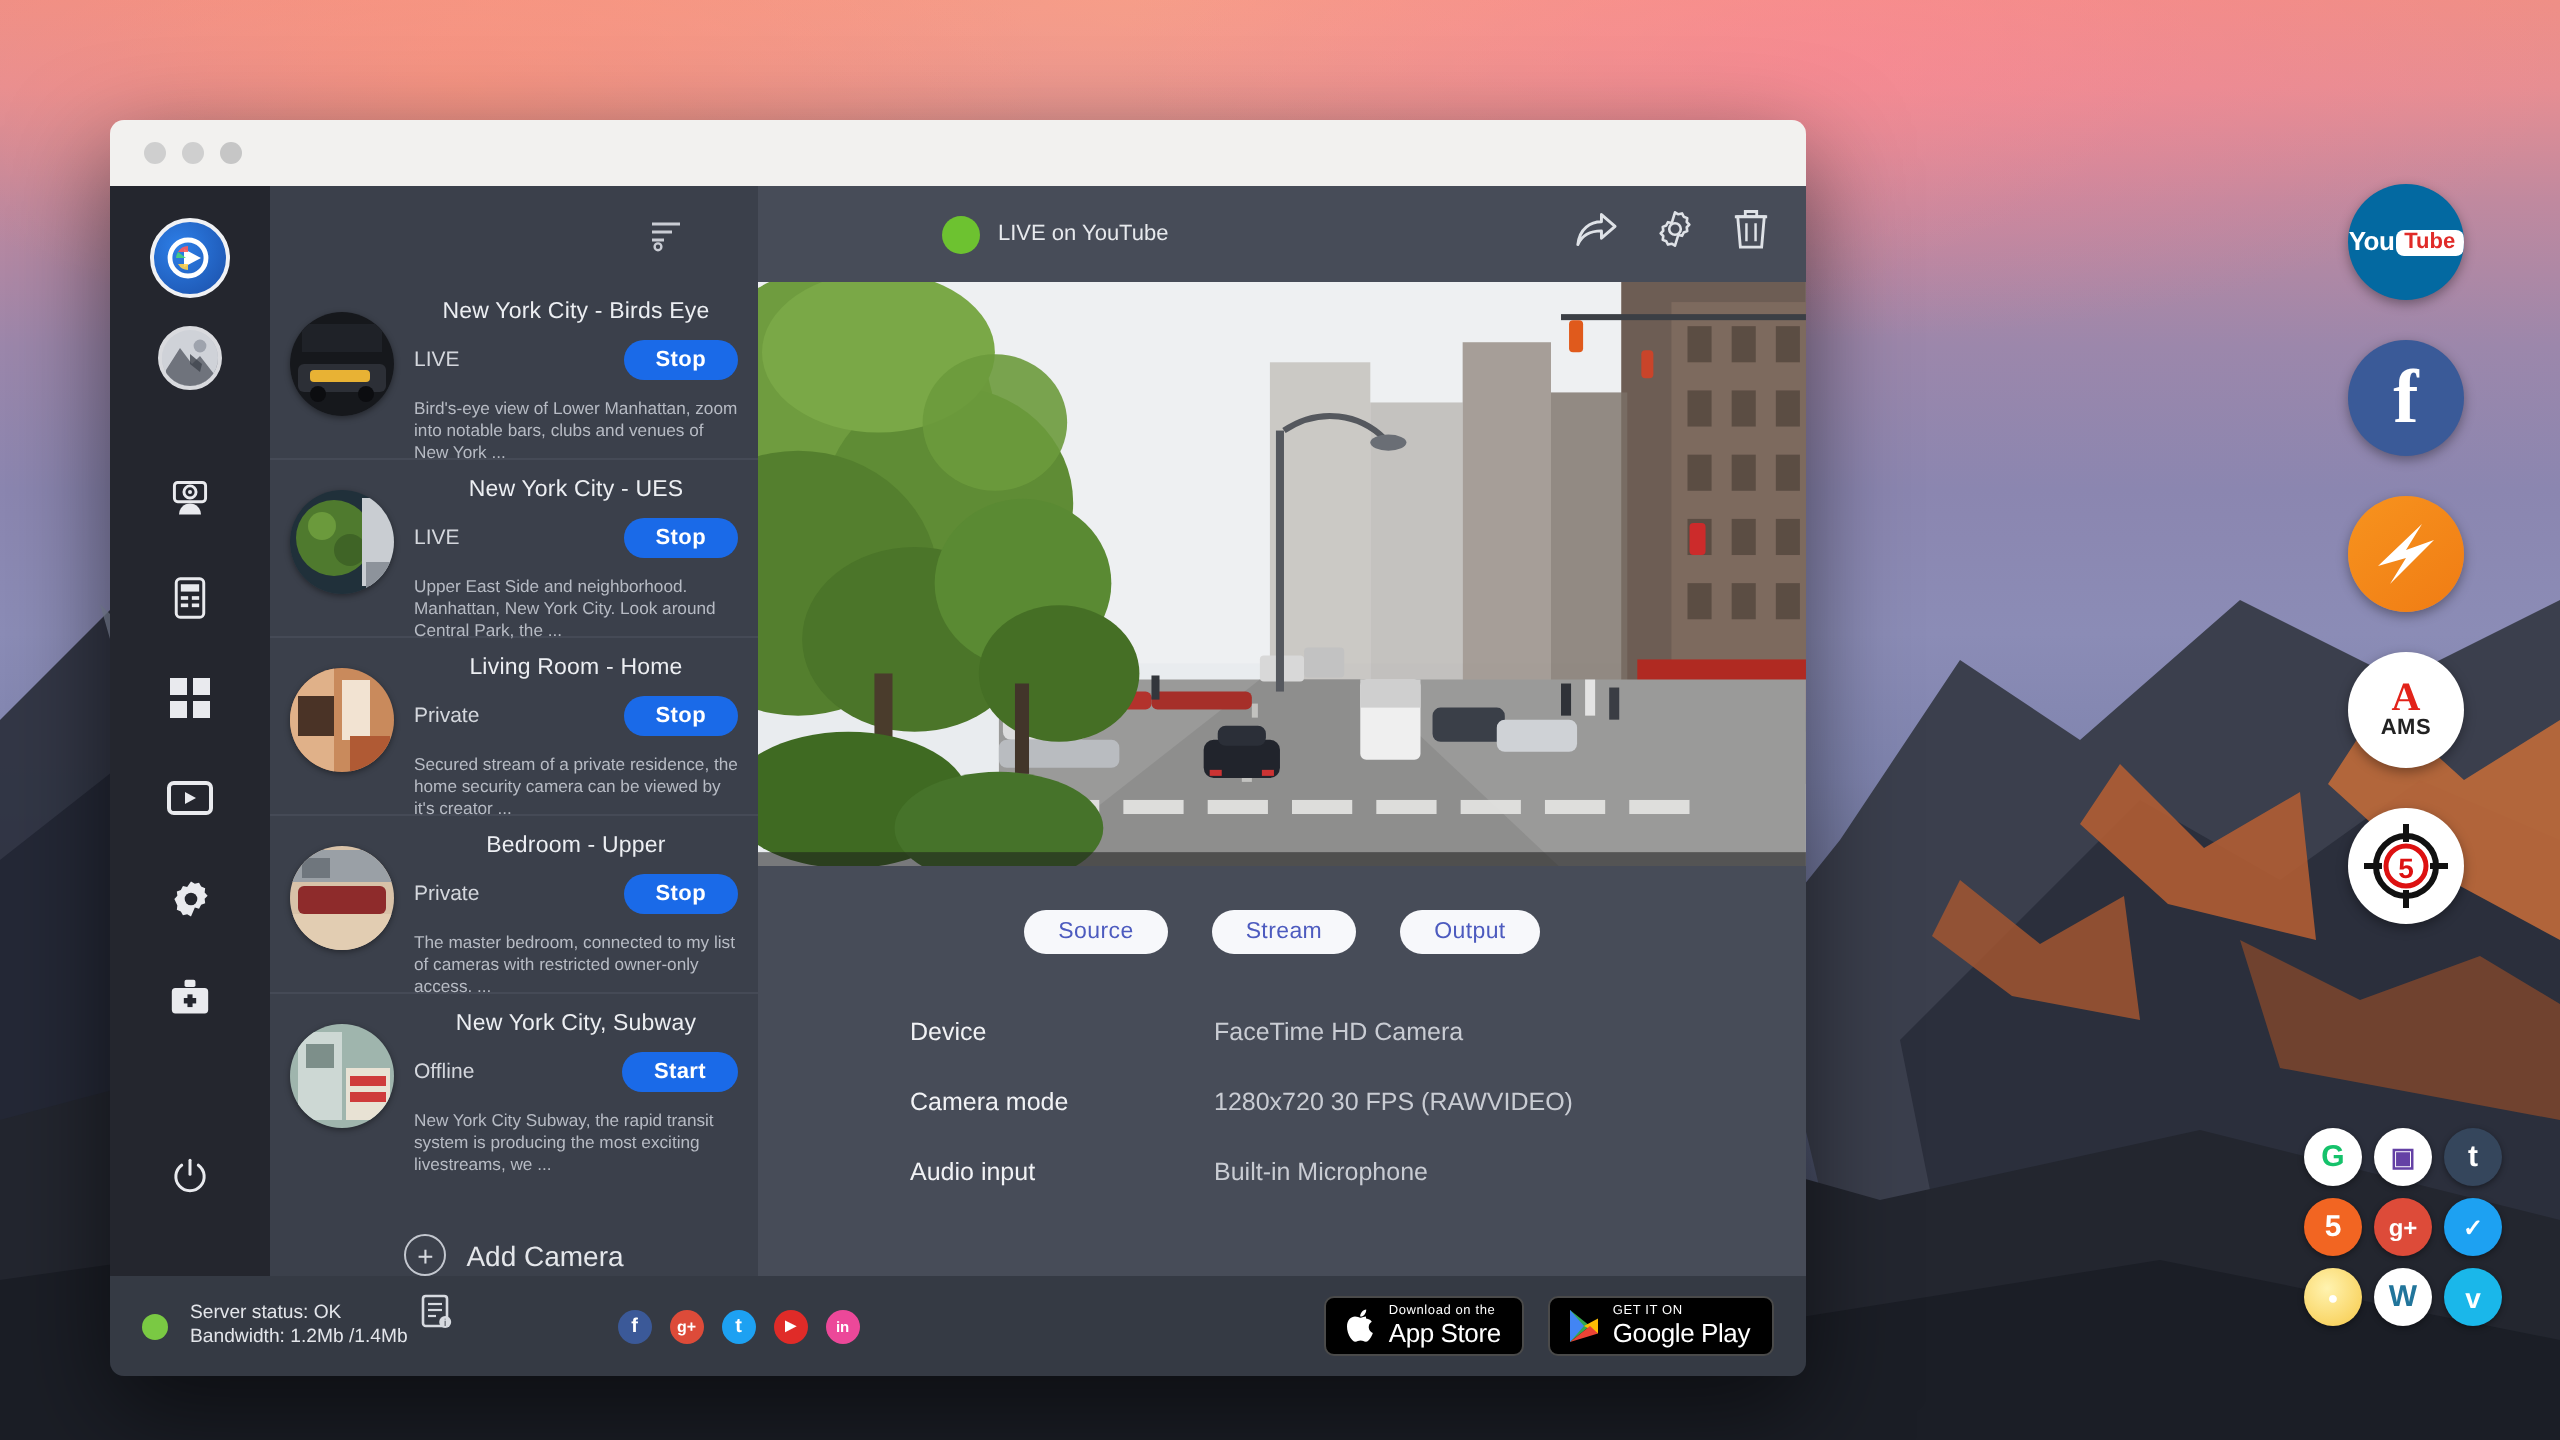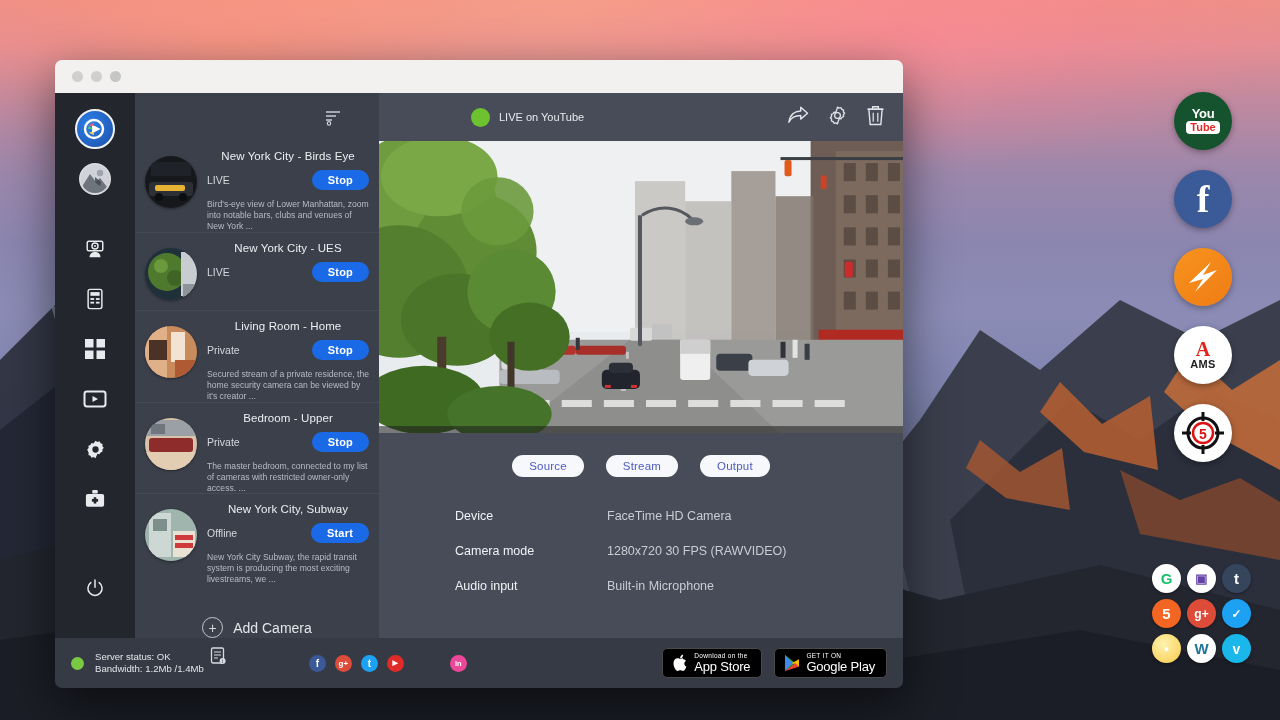--- a/index.html
+++ b/index.html
@@ -31,21 +31,21 @@
     position: absolute; left: 1172px; top: 92px;
     width: 62px;
     display: flex; flex-direction: column; gap: 20px; align-items: center;
   }
   .dicon {
     width: 58px; height: 58px; border-radius: 50%;
     display: flex; align-items: center; justify-content: center;
     box-shadow: 0 2px 6px rgba(0,0,0,.35);
     position: relative; overflow: hidden;
   }
-  .dicon-yt { background: #14532d; flex-direction: column; gap: 1px; }
+  .dicon-yt { background: #0369a1; gap: 1px; }
   .yt-you { color: #fff; font-size: 13px; font-weight: bold; line-height: 12px; letter-spacing: -.3px;}
   .yt-tube {
     background: #fff; color: #e02b28; font-size: 11px; font-weight: bold;
     border-radius: 4px; padding: 0 4px; line-height: 13px;
   }
   .dicon-fb { background: #3a5a98; }
   .fb-f { color: #fff; font-size: 38px; font-weight: bold; font-family: "Liberation Serif", serif; line-height: 46px; }
   .dicon-wowza { background: linear-gradient(140deg,#f7931e,#f07c14); }
   .dicon-ams { background: #fff; flex-direction: column; }
   .ams-a { color: #e2231a; font-size: 20px; font-weight: bold; line-height: 19px; font-family: "Liberation Serif", serif;}
@@ -429,20 +429,21 @@
             <rect x="36" y="4" width="16" height="44" fill="#c9cdd2"></rect>
             <rect x="38" y="36" width="12" height="14" fill="#8d939b"></rect>
           </svg>
         </div>
         <div class="cam-main">
           <div class="cam-title">New York City - UES</div>
           <div class="cam-statusrow">
             <span class="cam-status">LIVE</span>
             <button class="cam-btn">Stop</button>
           </div>
+          <div class="cam-desc">Upper East Side and neighborhood. Manhattan, New York City. Look around Central Park, the ...</div>
         </div>
       </div>
 
       <div class="cam-row">
         <div class="cam-thumb">
           <svg width="52" height="52" viewBox="0 0 52 52">
             <rect width="52" height="52" fill="#c98a5c"></rect>
             <rect x="0" y="0" width="22" height="52" fill="#e0b189"></rect>
             <rect x="4" y="14" width="18" height="20" fill="#4a3326"></rect>
             <rect x="26" y="6" width="14" height="30" fill="#f2e3d2"></rect>
@@ -690,21 +691,21 @@
         </span>
       <span class="sbtn" style="background:#dd4b39;font-size:8px;">
         <span>g+</span>
         </span>
       <span class="sbtn" style="background:#1da1f2;">
         <span>t</span>
         </span>
       <span class="sbtn" style="background:#e02b28;font-size:7px;">
         <span>▶</span>
         </span>
-      <span class="sbtn" style="background:#ec4899;font-size:7.5px;margin-left:37px;">
+      <span class="sbtn" style="background:#ec4899;font-size:7.5px;">
         <span>in</span>
         </span>
     </div>
 
     <div id="store-badges">
       <div class="store-badge">
         <svg width="16" height="19" viewBox="0 0 16 19">
           <path d="M11 4.3 c-.9 0 -2 .6 -2.7 .6 -.7 0 -1.7 -.6 -2.8 -.6 -2 0 -4 1.7 -4 5 0 2 .7 4.2 1.7 5.6 .8 1.1 1.5 2 2.5 2 1 0 1.4 -.6 2.6 -.6 1.2 0 1.5 .6 2.6 .6 1 0 1.7 -1 2.4 -2 .8 -1.2 1.1 -2.3 1.1 -2.4 -2.4 -.9 -2.8 -4.3 -.5 -5.6 -.9 -1.3 -2.3 -1.6 -2.9 -1.6 Z" fill="#fff"></path>
           <path d="M10.3 3.2 c.5 -.6 .9 -1.5 .8 -2.4 -.8 0 -1.7 .5 -2.2 1.2 -.5 .6 -.9 1.5 -.8 2.3 .9 .1 1.8 -.5 2.2 -1.1 Z" fill="#fff"></path>
         </svg>

